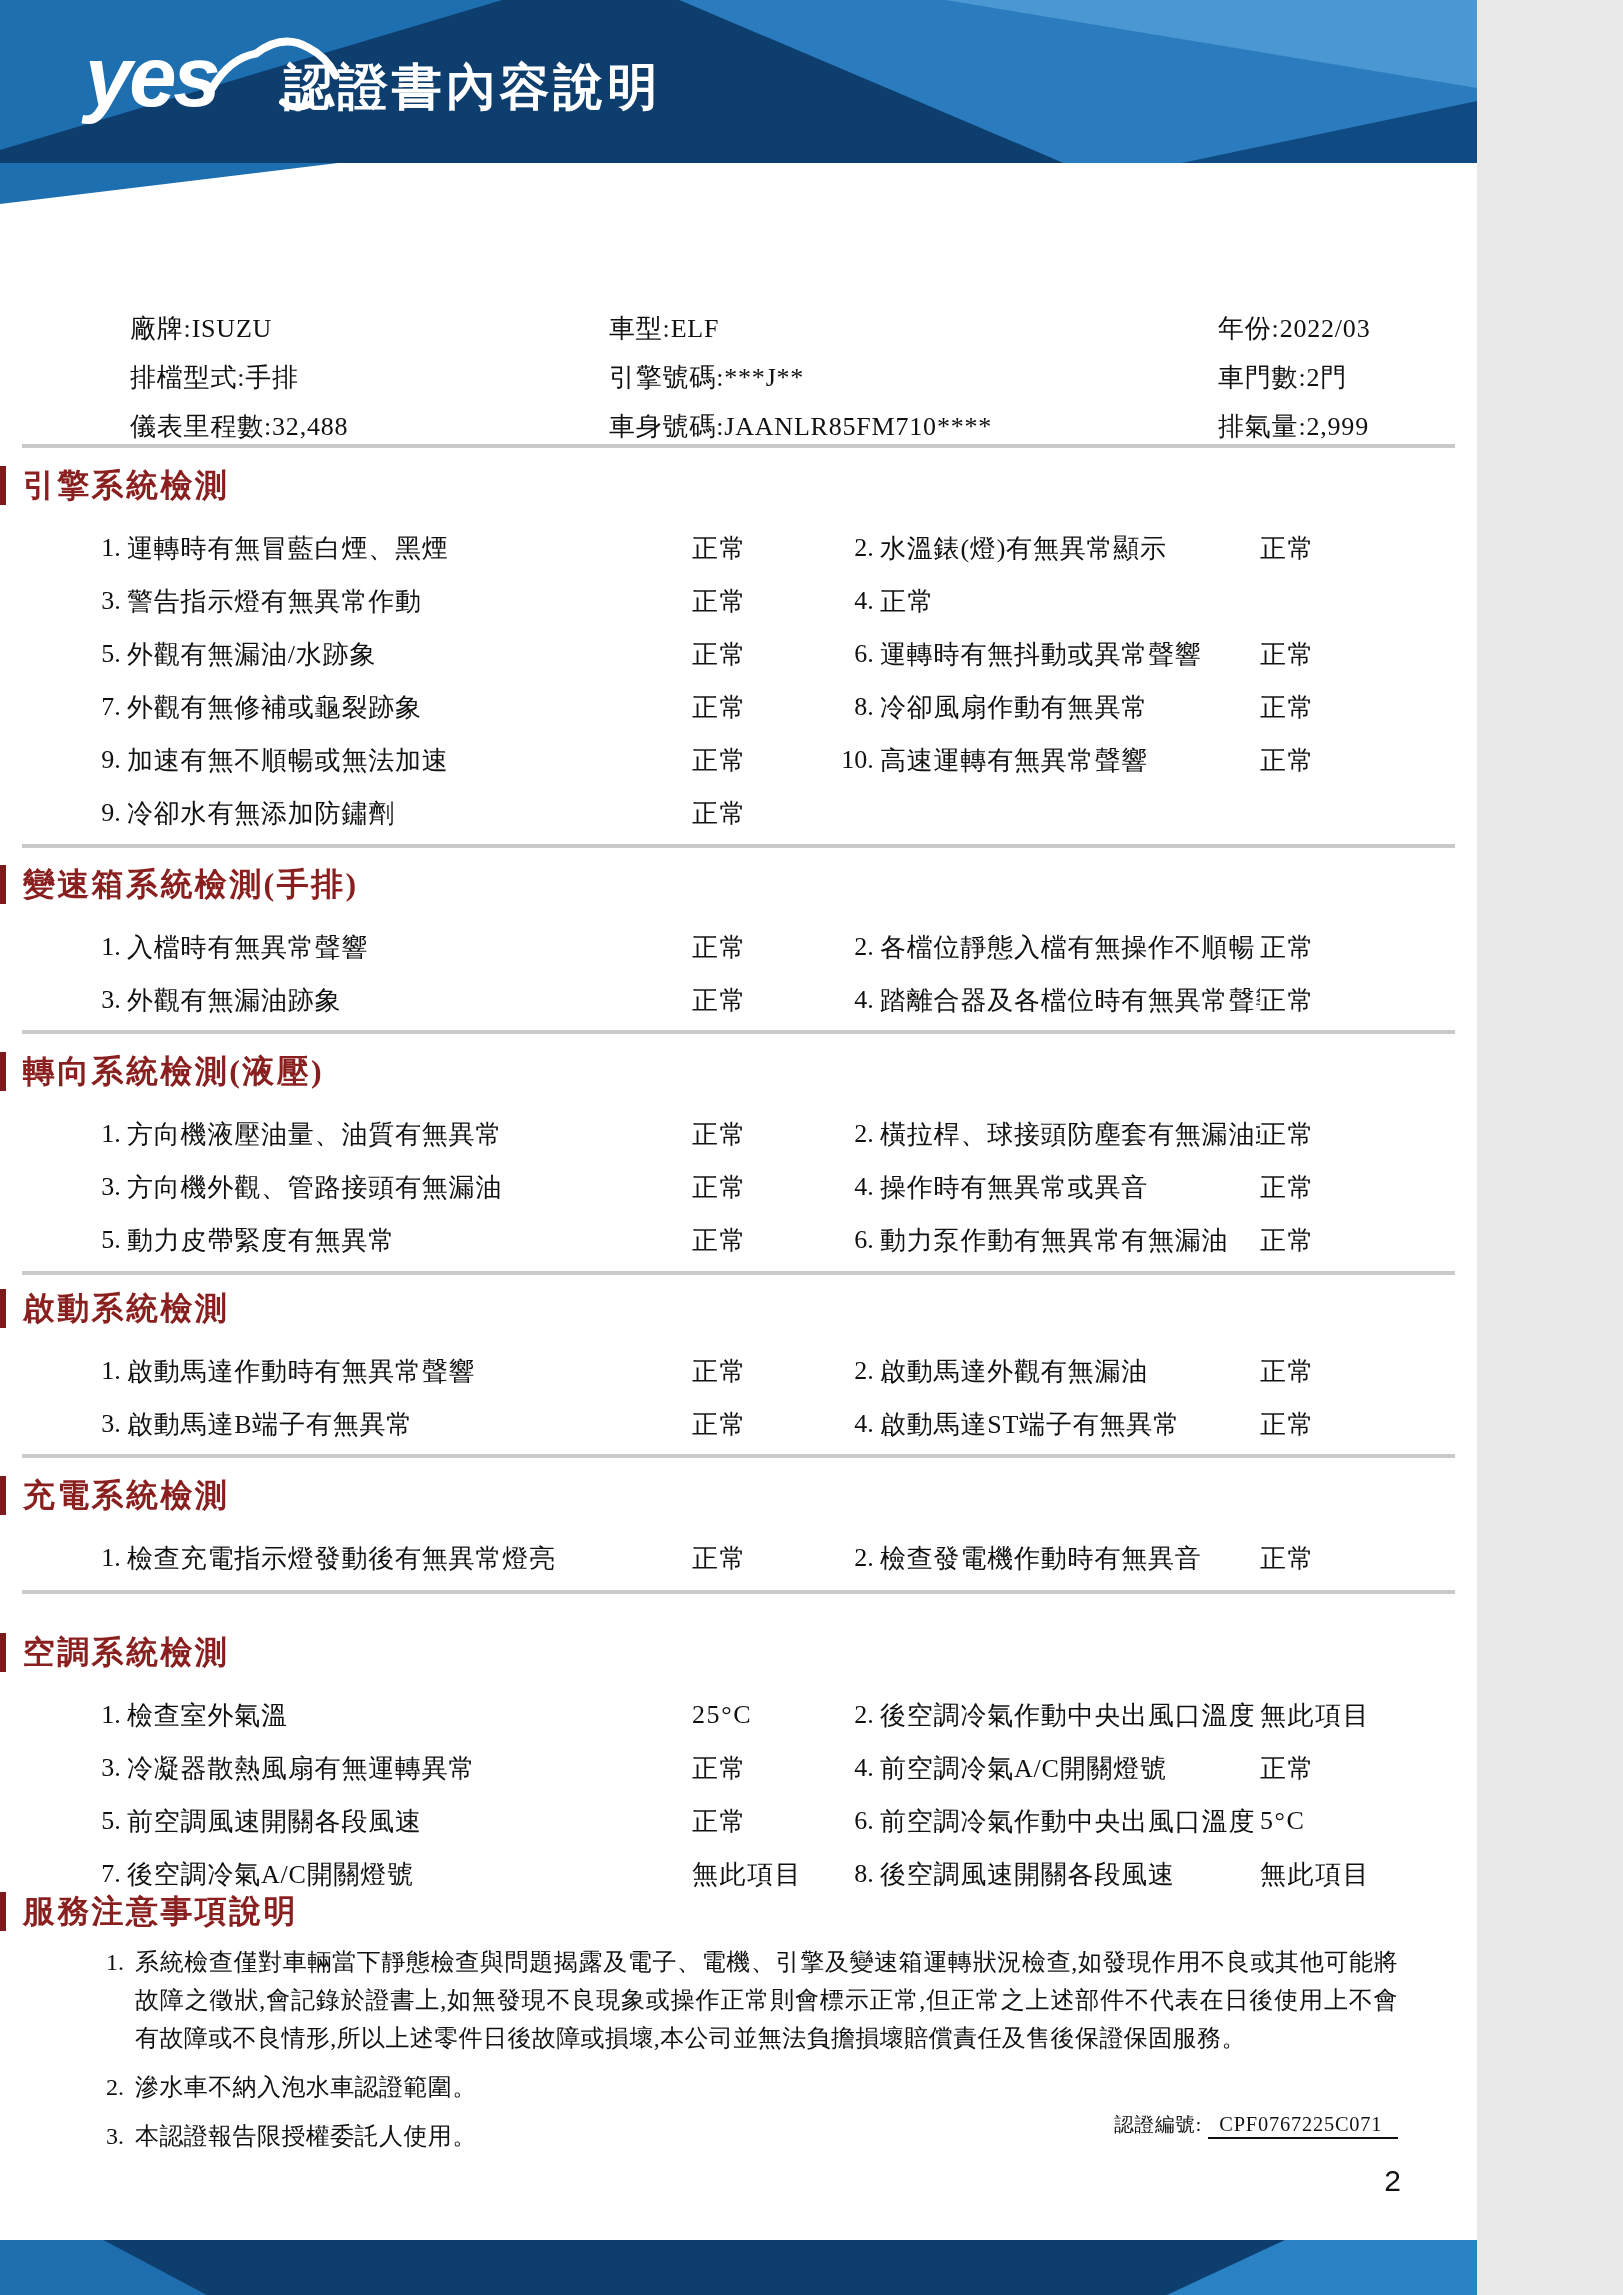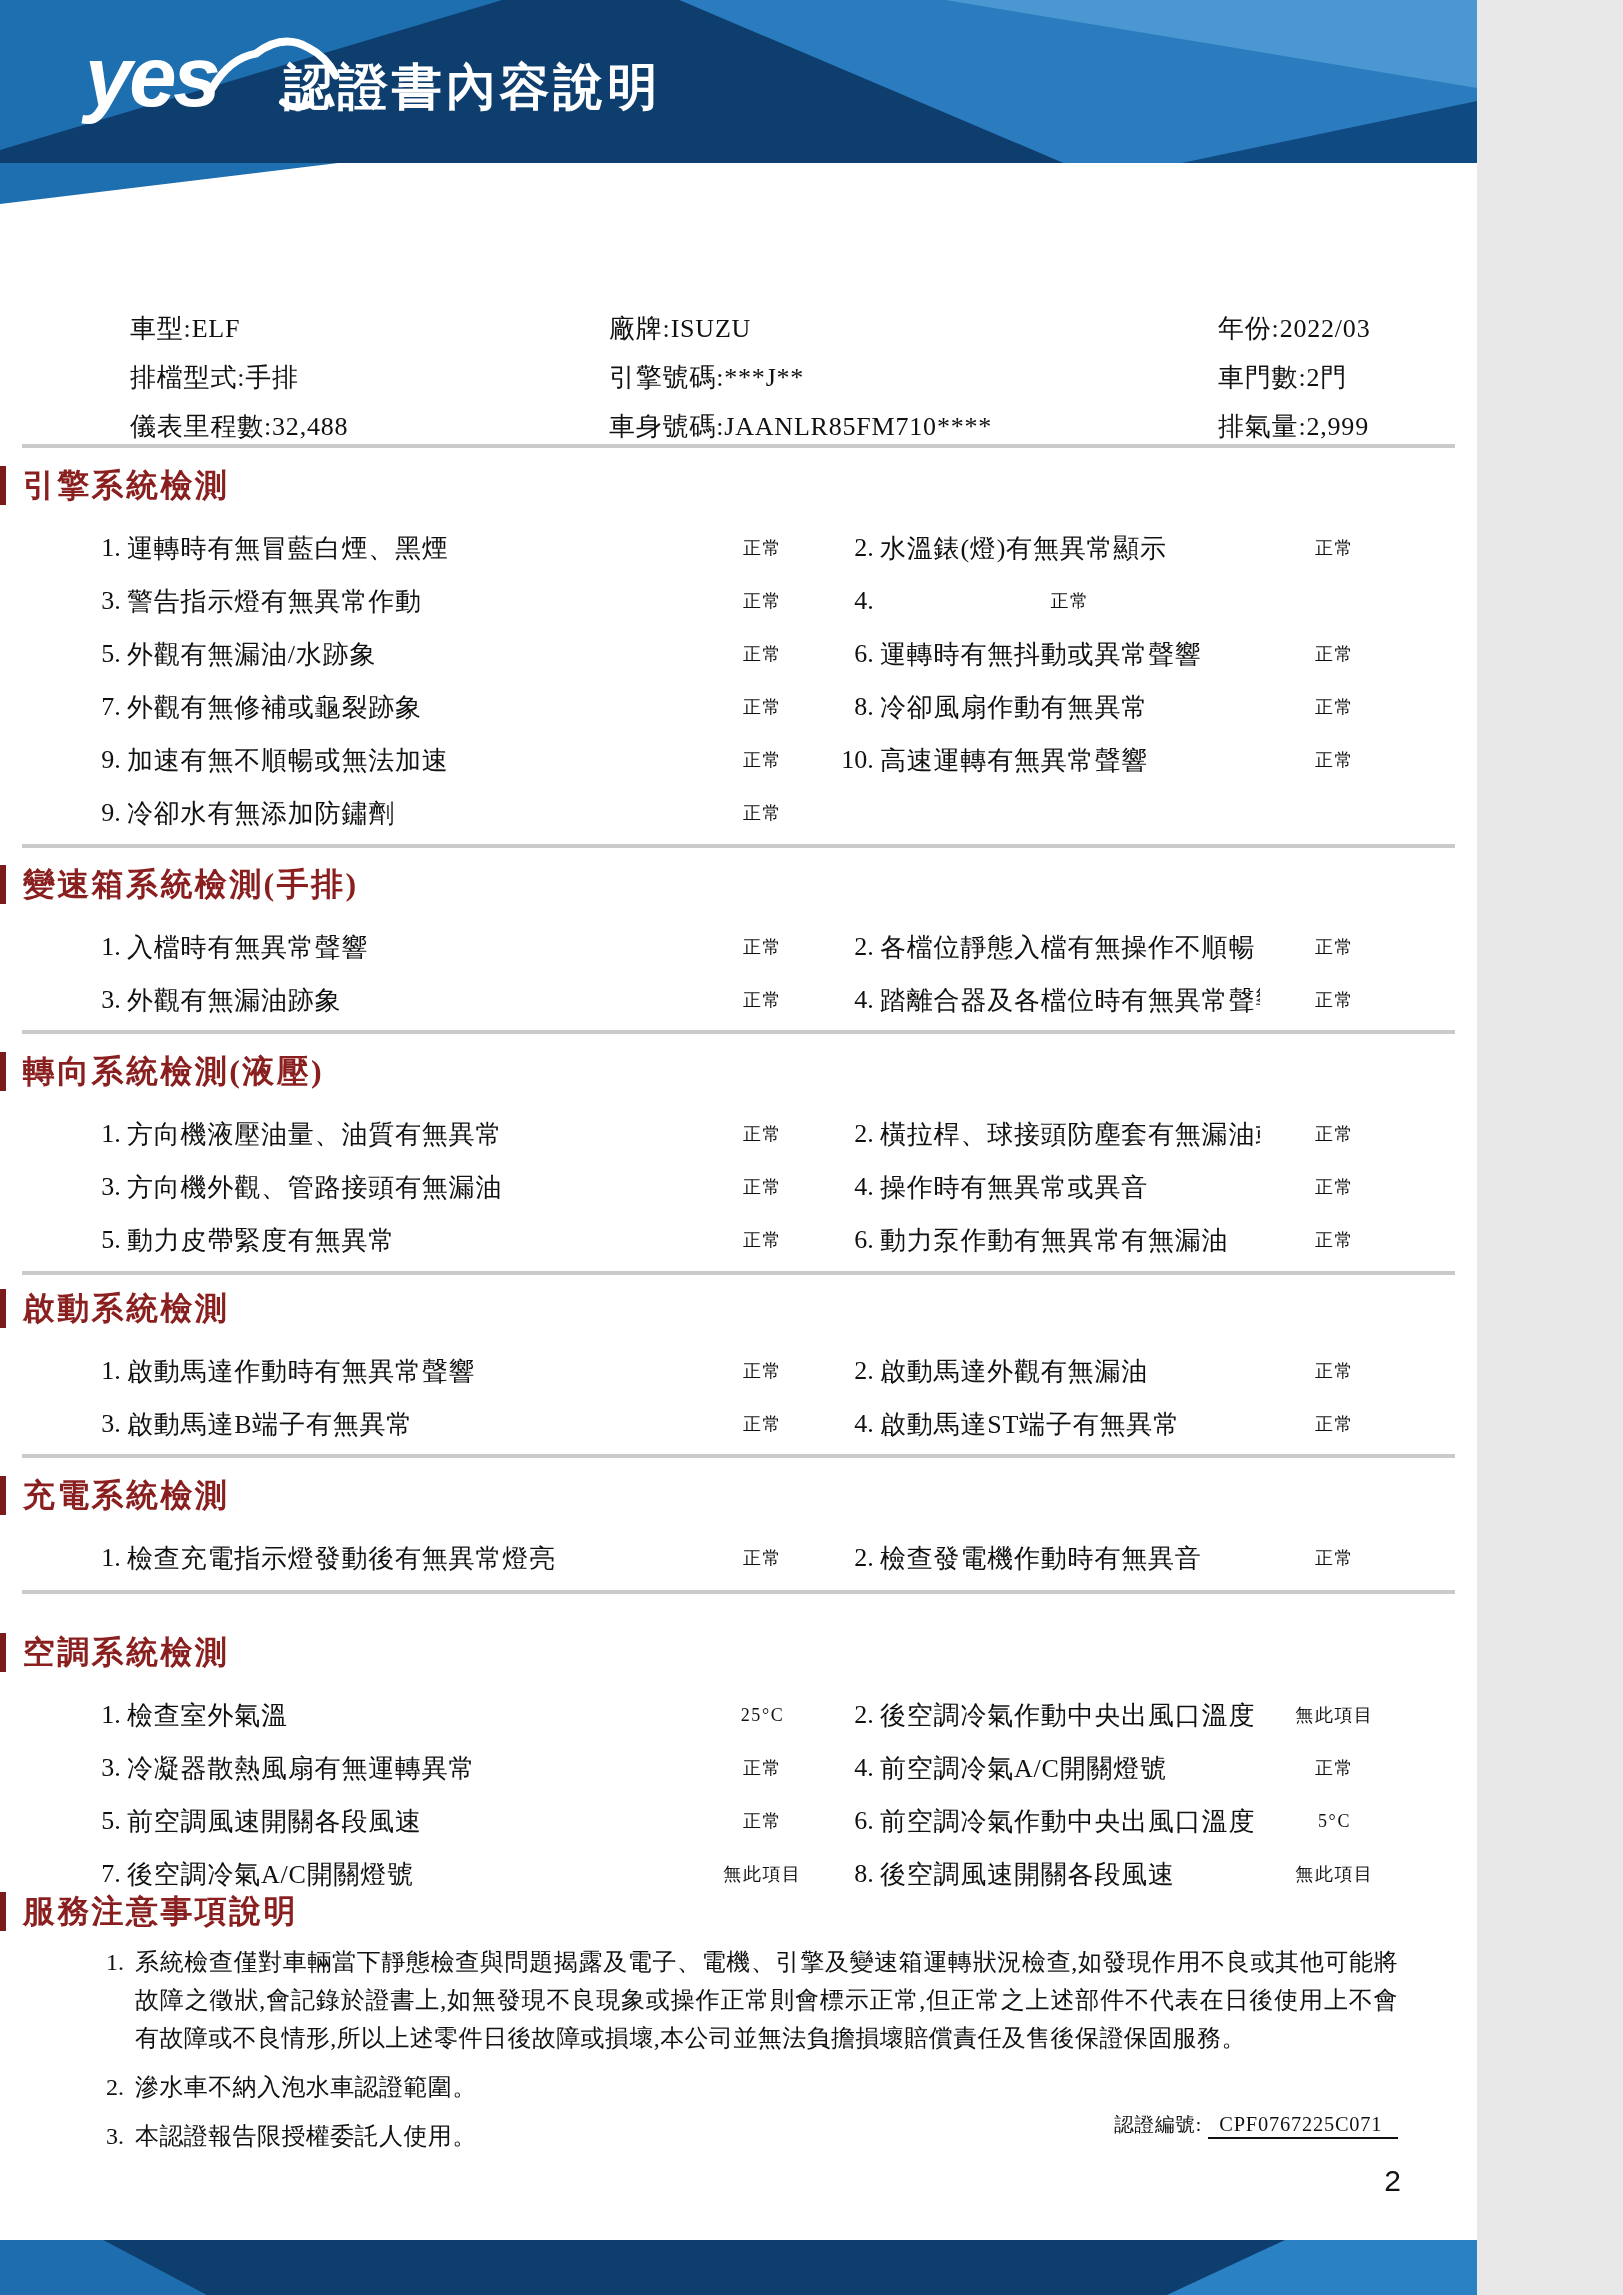--- a/index.html
+++ b/index.html
@@ -28,21 +28,21 @@
   
   .sec{position:absolute;left:0;right:0;}
   .sec-head{display:flex;align-items:center;gap:17.3px;height:41px;}
   .sec-bar{width:5.5px;height:39px;background:#7c1b1b;flex:none;}
   .sec-title{font-size:32px;color:#8a1f1f;font-weight:700;letter-spacing:2.4px;}
   .rows{margin-top:15.7px;}
   .row{display:grid;grid-template-columns:52px 565px 141px 47px 1fr 149px;align-items:center;
        height:53px;margin:0 68px 0 75px;}
   .no{text-align:right;padding-right:6.3px;font-size:26px;}
   .txt{font-size:26px;letter-spacing:0.8px;white-space:nowrap;overflow:hidden;}
-  .res{text-align:center;font-size:18px;letter-spacing:1.6px;}
+  .res{text-align:left;font-size:26px;letter-spacing:1.6px;}
   
   .note{display:flex;margin:11px 79px 0 80px;font-size:24px;line-height:38px;}
   .note-no{width:44px;text-align:right;padding-right:11px;flex:none;}
   .note-text{max-width:1382px;letter-spacing:0.4px;text-align:justify;}
   .cert{position:absolute;top:2111px;right:79px;font-size:19.6px;letter-spacing:0.8px;}
   .cert-no{font-size:20.4px;border-bottom:2.4px solid #111;padding:0 15.7px 2.4px 11px;margin-left:6.3px;}
   .pageno{position:absolute;top:2164px;right:76px;font-size:30px;
           font-family:"Liberation Sans","DejaVu Sans",sans-serif;}
   
   .footer{position:absolute;left:0;right:0;bottom:0;height:55px;background:#0d3e6e;overflow:hidden;}
@@ -65,22 +65,22 @@
       <svg class="car-swoosh" width="134" height="86" viewBox="0 0 170 110">
         <path d="M6 78 Q28 40 62 34 Q96 8 128 26 Q152 38 164 62" fill="none" stroke="#ffffff" stroke-width="10" stroke-linecap="round"></path>
         <path d="M96 96 q16 12 36 2" fill="none" stroke="#ffffff" stroke-width="9" stroke-linecap="round"></path>
       </svg>
     </div>
     <h1 class="doc-title">認證書內容說明</h1>
   </header>
   <div class="hl-e"></div>
 
   <div class="vinfo">
+    <div><span>廠牌:</span><span>ISUZU</span></div>
     <div><span>車型:</span><span>ELF</span></div>
-    <div><span>廠牌:</span><span>ISUZU</span></div>
     <div><span>年份:</span><span>2022/03</span></div>
     <div><span>排檔型式:</span><span>手排</span></div>
     <div><span>引擎號碼:</span><span>***J**</span></div>
     <div><span>車門數:</span><span>2門</span></div>
     <div><span>儀表里程數:</span><span>32,488</span></div>
     <div><span>車身號碼:</span><span>JAANLR85FM710****</span></div>
     <div><span>排氣量:</span><span>2,999</span></div>
   </div>
 
   <div class="divider" style="top:444px"></div>

